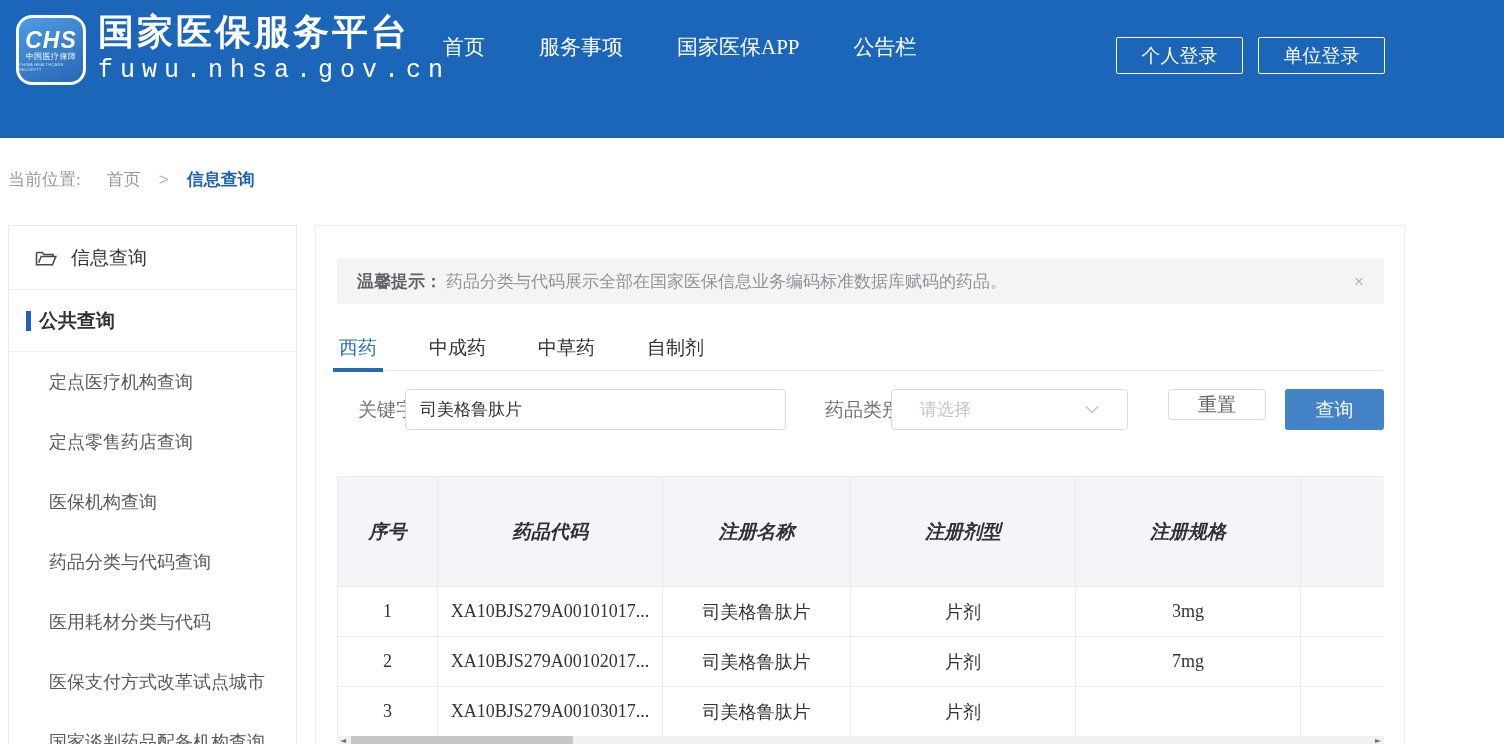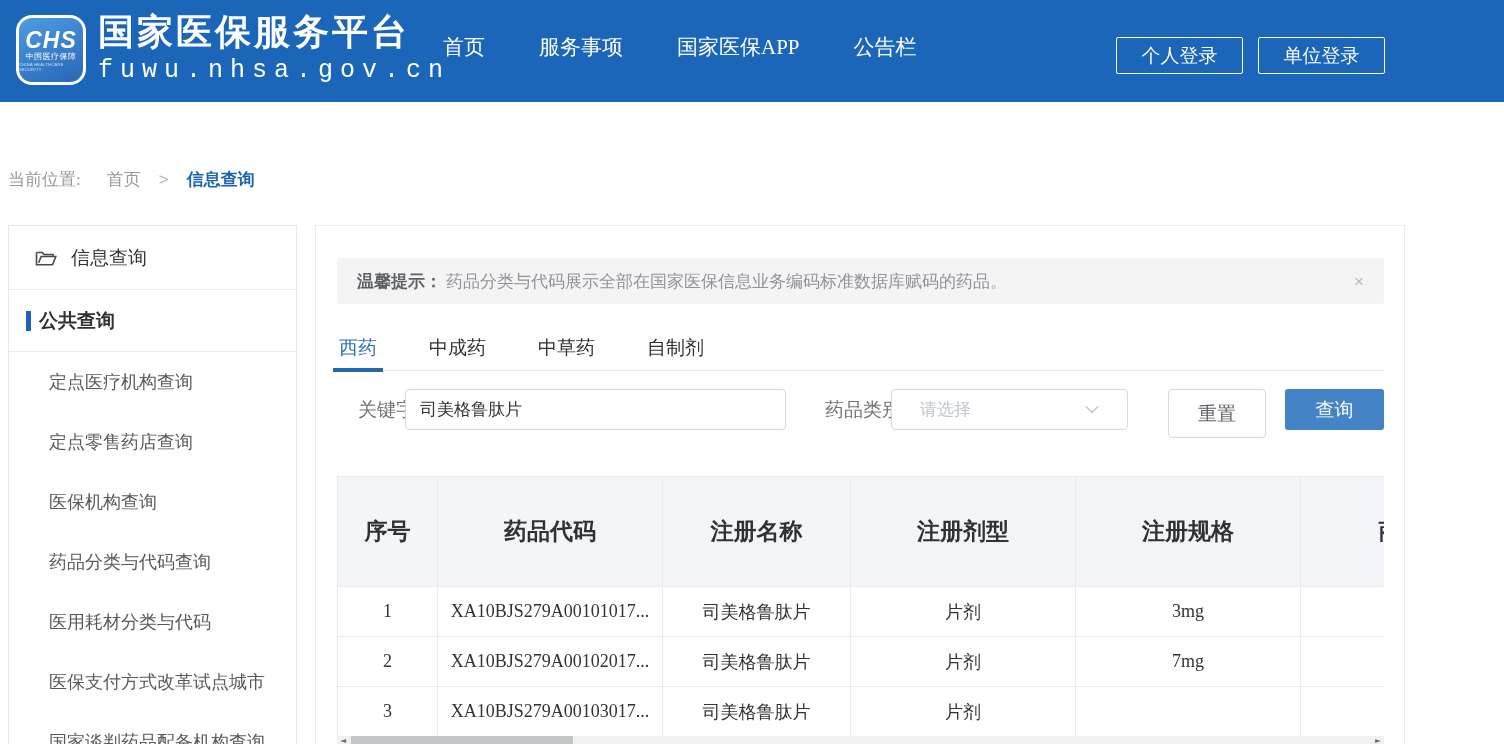--- a/index.html
+++ b/index.html
@@ -1,21 +1,21 @@
 <!DOCTYPE html>
 <html><head>
 <meta charset="utf-8">
 <style>
   * { margin:0; padding:0; box-sizing:border-box; }
   html,body { width:1504px; height:744px; overflow:hidden; background:#fff; }
   body { font-family:"Liberation Serif","DejaVu Serif",serif; color:#333; }
   #page { position:relative; width:1504px; height:744px; overflow:hidden; background:#fff; }
 
   
-  .app-header { position:absolute; left:0; top:0; width:1504px; height:102px; background:#1b66b9; }
+  .app-header { position:absolute; left:0; top:0; width:1504px; height:138px; background:#1b66b9; }
   .logo-wrap { position:absolute; left:16px; top:14px; display:flex; align-items:center; }
   .logo-icon { width:70px; height:70px; border:3px solid #fff; border-radius:16px;
     background:linear-gradient(155deg,#4e9ce2 0%,#2767b6 100%);
     display:flex; flex-direction:column; align-items:center; justify-content:center;
     font-family:"Liberation Sans","DejaVu Sans",sans-serif; color:#fff; }
   .logo-icon .chs { font-size:23px; font-weight:bold; font-style:italic; letter-spacing:1px; line-height:24px; }
   .logo-icon .chs-sub { font-size:8px; line-height:10px; letter-spacing:0.5px; }
   .logo-icon .chs-tiny { font-size:4px; line-height:5px; opacity:.75; letter-spacing:.3px; }
   .logo-text { margin-left:12px; color:#fff; font-family:Liberation Mono, monospace; }
   .logo-title { font-size:36px; font-weight:bold; letter-spacing:3px; line-height:42px; }
@@ -66,32 +66,32 @@
   .search-form { position:absolute; left:21px; top:163px; width:1047px; height:41px; }
   .form-label { position:absolute; font-size:19px; color:#737373; line-height:41px;margin-left:20px; }
   .kw-label { left:1px; }
   .kw-input { position:absolute; left:68px; top:0; width:381px; height:41px; border:1px solid #d9d9d9;
     border-radius:4px; padding:0 14px; font-size:17px; font-family:inherit; color:#333; background:#fff; }
   .cat-label { left:468px; }
   .cat-select { position:absolute; left:554px; top:0; width:237px; height:41px; border:1px solid #d9d9d9;
     border-radius:4px; background:#fff; display:flex; align-items:center; padding:0 28px; cursor:pointer; }
   .cat-placeholder { font-size:17px; color:#bfc4cc; }
   .cat-chevron { margin-left:auto; color:#c0c4cc; }
-  .reset-btn { position:absolute; left:831px; top:0; width:98px; height:49px; border:1px solid #d9d9d9;
+  .reset-btn { position:absolute; left:831px; top:0; width:98px; height:31px; border:1px solid #d9d9d9;
     border-radius:4px; background:#fff; color:#5f6266; font-size:19px; font-family:inherit; cursor:pointer; }
   .search-btn { position:absolute; left:948px; top:0; width:99px; height:41px; border:none;
     border-radius:3px; background:#4383c6; color:#fff; font-size:19px; font-family:inherit; cursor:pointer; }
 
   
   .table-viewport { position:absolute; left:21px; top:250px; width:1047px; height:260px; overflow:hidden; }
   .data-table { width:1188px; border-top:1px solid #e9ebee; border-left:1px solid #e9ebee; }
   .t-row { display:flex; }
   .t-cell { flex:0 0 auto; display:flex; align-items:center; justify-content:center; text-align:center;
     border-right:1px solid #e9ebee; border-bottom:1px solid #e9ebee; }
-  .t-head .t-cell { height:110px; background:#f3f5f9; font-weight:bold; font-size:23px; color:#303133; }
+  .t-head .t-cell { height:110px; background:#f3f5f9; font-weight:bold; font-size:19px; color:#303133;font-style:italic; }
   .t-body .t-cell { height:50px; background:#fff; font-size:18px; color:#333; }
 
   .h-scrollbar { position:absolute; left:21px; top:510px; width:1047px; height:10px; background:#f1f1f1;
     display:flex; align-items:center; }
   .scroll-arrow { flex:0 0 12px; font-size:8px; color:#6d6d6d; text-align:center; line-height:10px; cursor:pointer;
     font-family:"DejaVu Sans",sans-serif; }
   .scroll-track { position:relative; flex:1; height:10px; }
   .scroll-thumb { position:absolute; left:2px; top:0; width:222px; height:10px; background:#c4c6c8; cursor:grab; }
 
   .icon-svg { display:block; }

